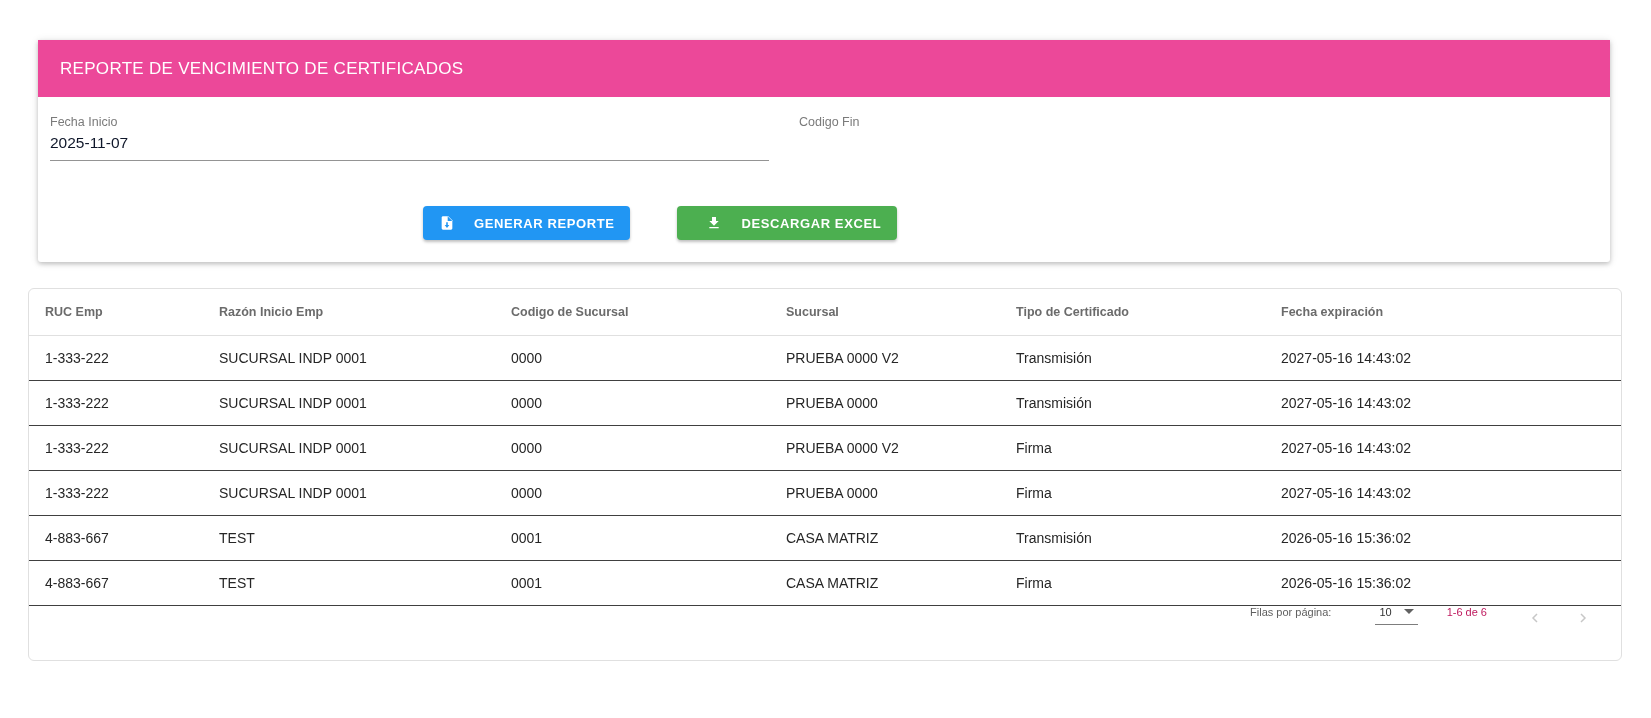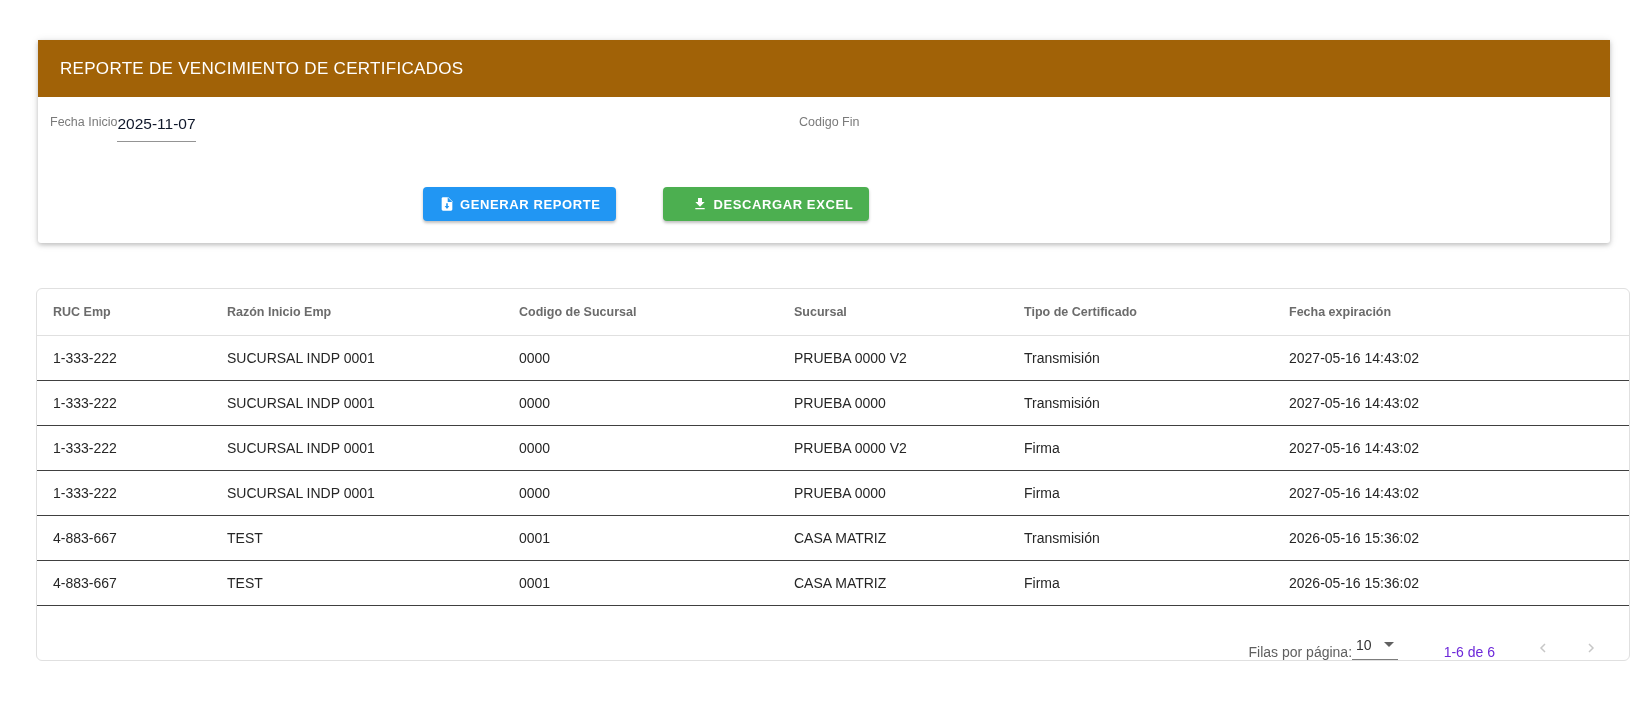--- a/index.html
+++ b/index.html
@@ -3,63 +3,63 @@
 <meta charset="utf-8">
 <style>
   * { margin: 0; padding: 0; box-sizing: border-box; }
   html, body { width: 1651px; height: 718px; background: #ffffff;
     font-family: "Liberation Sans", sans-serif; position: relative; overflow: hidden; }
 
   
   .form-card { position: absolute; left: 38px; top: 40px; width: 1572px;
     background: #fff; border-radius: 0 0 3px 3px;
     box-shadow: 0 2px 4px rgba(0,0,0,.18), 0 1px 8px rgba(0,0,0,.12); }
-  .card-header { height: 57px; background: #a16207; display: flex; align-items: center;
+  .card-header { height: 57px; background: #ec4899; display: flex; align-items: center;
     padding: 0 22px; }
   .card-header h1 { color: #fff; font-size: 17px; font-weight: 500; letter-spacing: .3px; }
   .card-body { padding: 18px 92px 22px 12px; }
   .fields-row { display: grid; grid-template-columns: 1fr 1fr; column-gap: 30px; }
-  .field { display: flex; flex-direction: row; }
+  .field { display: flex; flex-direction: column; }
   .field-label { font-size: 12.5px; color: #7a7a7a; margin-bottom: 5px; }
   .field-value { font-size: 15.5px; color: #0f172a; padding-bottom: 8px;
     border-bottom: 1px solid #949494; cursor: text; }
   .buttons-row { display: flex; margin: 45px 0 0 373px; gap: 47px; }
-  .btn { display: inline-flex; align-items: center; gap: 5px; height: 34px;
+  .btn { display: inline-flex; align-items: center; gap: 19px; height: 34px;
     border: none; border-radius: 4px; padding: 0 16px; color: #fff;
     font-family: "Liberation Sans", sans-serif; font-size: 13px; font-weight: 700;
     letter-spacing: .6px; cursor: pointer;
     box-shadow: 0 2px 3px rgba(0,0,0,.25); }
   .btn-blue  { background: #2196F3; }
   .btn-green { background: #4CAF50; padding-left: 29px; }
   .btn-icon { display: inline-flex; width: 16px; height: 16px; }
   .btn-icon svg { width: 16px; height: 16px; }
 
   
-  .table-card { position: absolute; left: 36px; top: 288px; width: 1594px;
+  .table-card { position: absolute; left: 28px; top: 288px; width: 1594px;
     background: #fff; border: 1px solid #e0e0e0; border-radius: 6px; overflow: hidden; }
   table { width: 100%; border-collapse: collapse; table-layout: fixed; }
   col.c1{width:174px} col.c2{width:292px} col.c3{width:275px}
   col.c4{width:230px} col.c5{width:265px} col.c6{width:auto}
   th { height: 46px; text-align: left; vertical-align: middle; padding: 0 10px 0 16px;
     font-size: 12.5px; font-weight: 700; color: #6b6b6b;
     border-bottom: 1px solid #e0e0e0; white-space: nowrap; }
   td { height: 45px; vertical-align: middle; padding: 0 10px 0 16px;
     font-size: 14px; color: #262626; border-bottom: 1px solid #404040;
     white-space: nowrap; }
 
   
-  .pagination { height: 54px; display: flex; align-items: flex-end;
+  .pagination { height: 54px; display: flex; align-items: flex-start;
     justify-content: flex-end; padding-right: 26px;
-    font-size: 14px; color: #5f5f5f; }
+    font-size: 11px; color: #5f5f5f; }
   .rpp-label { }
   .rpp-select { display: inline-flex; align-items: center; gap: 12px;
-    padding: 0 4px 6px 4px; border-bottom: 1px solid #7d7d7d;
+    margin-left: 44px; padding: 0 4px 6px 4px; border-bottom: 1px solid #7d7d7d;
     color: #333; cursor: pointer; }
   .rpp-select svg { width: 10px; height: 5px; }
-  .range { margin-left: 46px; color: #6d28d9; }
+  .range { margin-left: 29px; color: #be185d; }
   .chev { background: none; border: none; padding: 0; width: 24px; height: 24px;
     display: inline-flex; align-items: center; justify-content: center; cursor: pointer; }
   .chev:first-of-type { margin-left: 36px; }
   .chev + .chev { margin-left: 24px; }
   .chev svg { width: 16px; height: 16px; }
 </style>
 </head>
 <body>
 
 <div>

